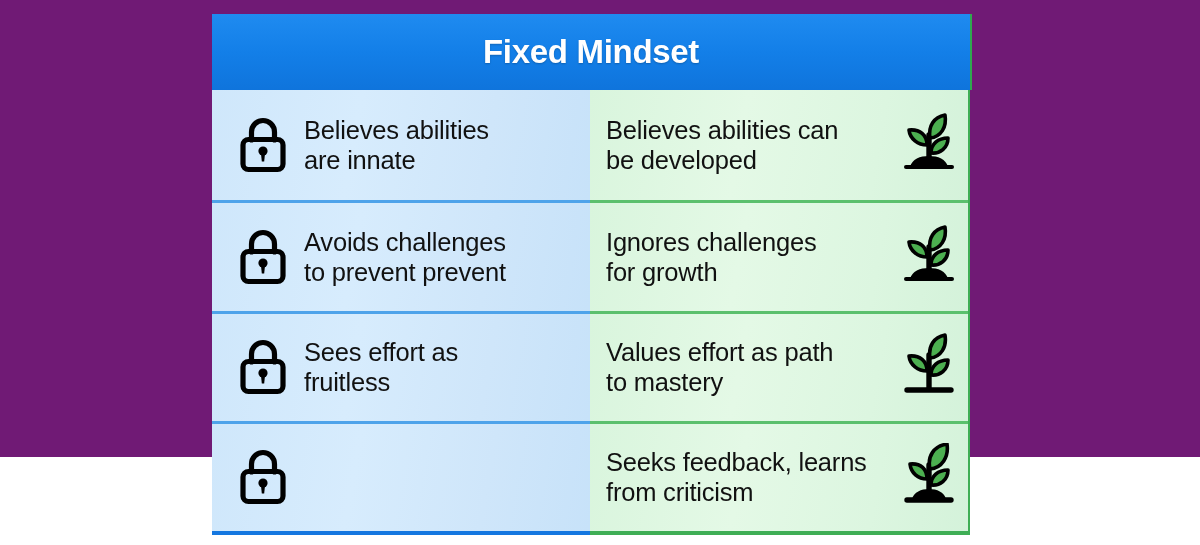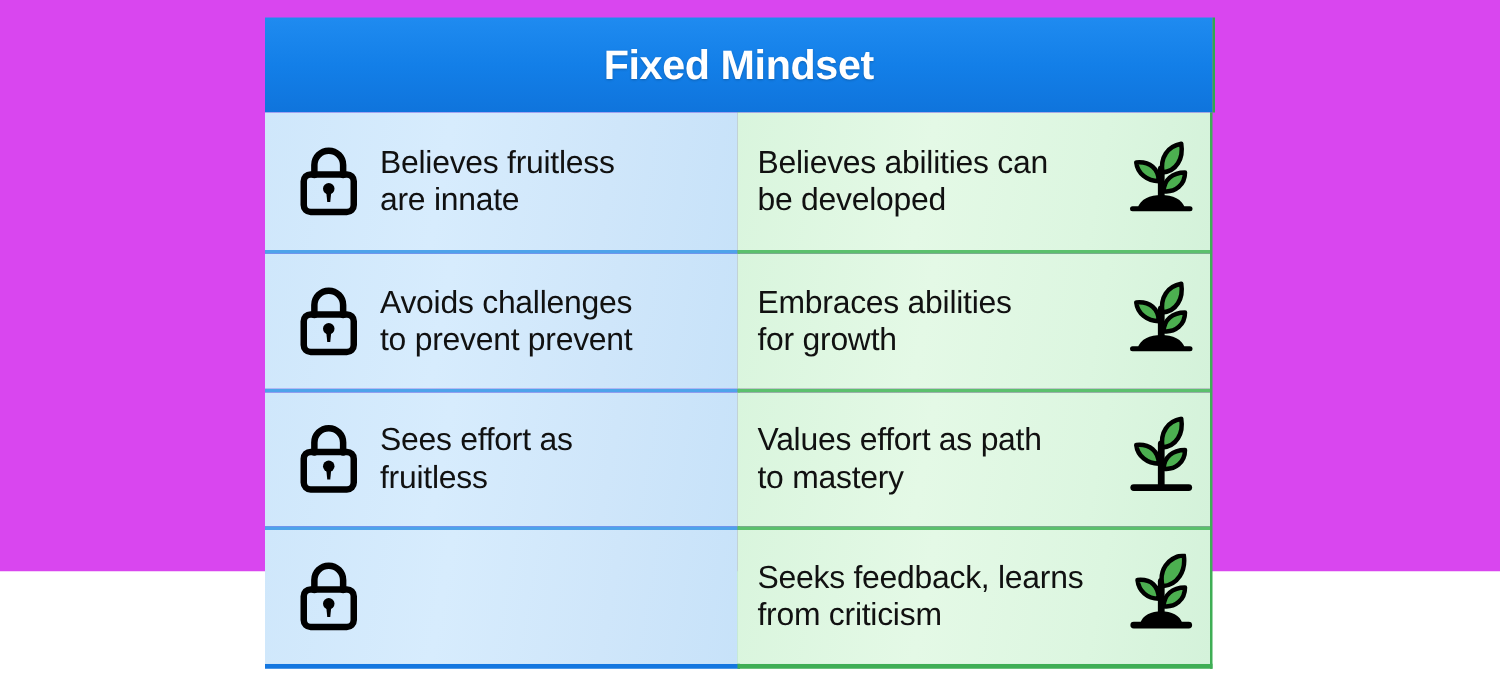--- a/index.html
+++ b/index.html
@@ -12,21 +12,21 @@
     height: 545px;
     overflow: hidden;
     font-family: "Liberation Sans", sans-serif;
     -webkit-font-smoothing: antialiased;
   }
 
   .canvas {
     position: relative;
     width: 1200px;
     height: 457px;
-    background: #d946ef;
+    background: #701a75;
   }
 
   
   .compare-table {
     position: absolute;
     left: 212px;
     top: 14px;
     width: 760px;
     height: 521px;
     display: flex;
@@ -159,21 +159,21 @@
 
       <div class="col col-fixed">
 
         <div class="row">
           <svg class="icon-lock" viewBox="0 0 58 62" aria-hidden="true">
             <path d="M17.5 26 V18 a11.5 11.5 0 0 1 23 0 V26" fill="none" stroke="#000" stroke-width="5.2" stroke-linecap="round"></path>
             <rect x="9" y="25.5" width="40" height="30" rx="5.5" ry="5.5" fill="none" stroke="#000" stroke-width="5.2"></rect>
             <circle cx="29" cy="37" r="4.6" fill="#000"></circle>
             <path d="M26.9 38.5 L31.1 38.5 L30.2 47.5 L27.8 47.5 Z" fill="#000"></path>
           </svg>
-          <div class="cell-text">Believes fruitless
+          <div class="cell-text">Believes abilities
 are innate</div>
         </div>
 
         <div class="row">
           <svg class="icon-lock" viewBox="0 0 58 62" aria-hidden="true">
             <path d="M17.5 26 V18 a11.5 11.5 0 0 1 23 0 V26" fill="none" stroke="#000" stroke-width="5.2" stroke-linecap="round"></path>
             <rect x="9" y="25.5" width="40" height="30" rx="5.5" ry="5.5" fill="none" stroke="#000" stroke-width="5.2"></rect>
             <circle cx="29" cy="37" r="4.6" fill="#000"></circle>
             <path d="M26.9 38.5 L31.1 38.5 L30.2 47.5 L27.8 47.5 Z" fill="#000"></path>
           </svg>
@@ -212,21 +212,21 @@
             <path d="M31 54 V24" fill="none" stroke="#000" stroke-width="5.4" stroke-linecap="round"></path>
             <path d="M32 27 C30 15 36 6 47 4 C49 16 43 26 32 27 Z" fill="#4caf50" stroke="#000" stroke-width="3.6" stroke-linejoin="round"></path>
             <path d="M29 34 C20 34 12 28 11 19 C22 18 29 24 29 34 Z" fill="#4caf50" stroke="#000" stroke-width="3.6" stroke-linejoin="round"></path>
             <path d="M33 42 C33 33 40 27 50 27 C50 37 42 43 33 42 Z" fill="#4caf50" stroke="#000" stroke-width="3.6" stroke-linejoin="round"></path>
             <path d="M12 56 C14 48 22 45 31 45 C40 45 48 48 50 56 Z" fill="#000"></path>
             <path d="M8 56 H54" fill="none" stroke="#000" stroke-width="4" stroke-linecap="round"></path>
           </svg>
         </div>
 
         <div class="row">
-          <div class="cell-text">Embraces abilities
+          <div class="cell-text">Ignores challenges
 for growth</div>
           <svg class="icon-sprout" viewBox="0 0 62 68" aria-hidden="true">
             <path d="M31 54 V24" fill="none" stroke="#000" stroke-width="5.4" stroke-linecap="round"></path>
             <path d="M32 27 C30 15 36 6 47 4 C49 16 43 26 32 27 Z" fill="#4caf50" stroke="#000" stroke-width="3.6" stroke-linejoin="round"></path>
             <path d="M29 34 C20 34 12 28 11 19 C22 18 29 24 29 34 Z" fill="#4caf50" stroke="#000" stroke-width="3.6" stroke-linejoin="round"></path>
             <path d="M33 42 C33 33 40 27 50 27 C50 37 42 43 33 42 Z" fill="#4caf50" stroke="#000" stroke-width="3.6" stroke-linejoin="round"></path>
             <path d="M12 56 C14 48 22 45 31 45 C40 45 48 48 50 56 Z" fill="#000"></path>
             <path d="M8 56 H54" fill="none" stroke="#000" stroke-width="4" stroke-linecap="round"></path>
           </svg>
         </div>

